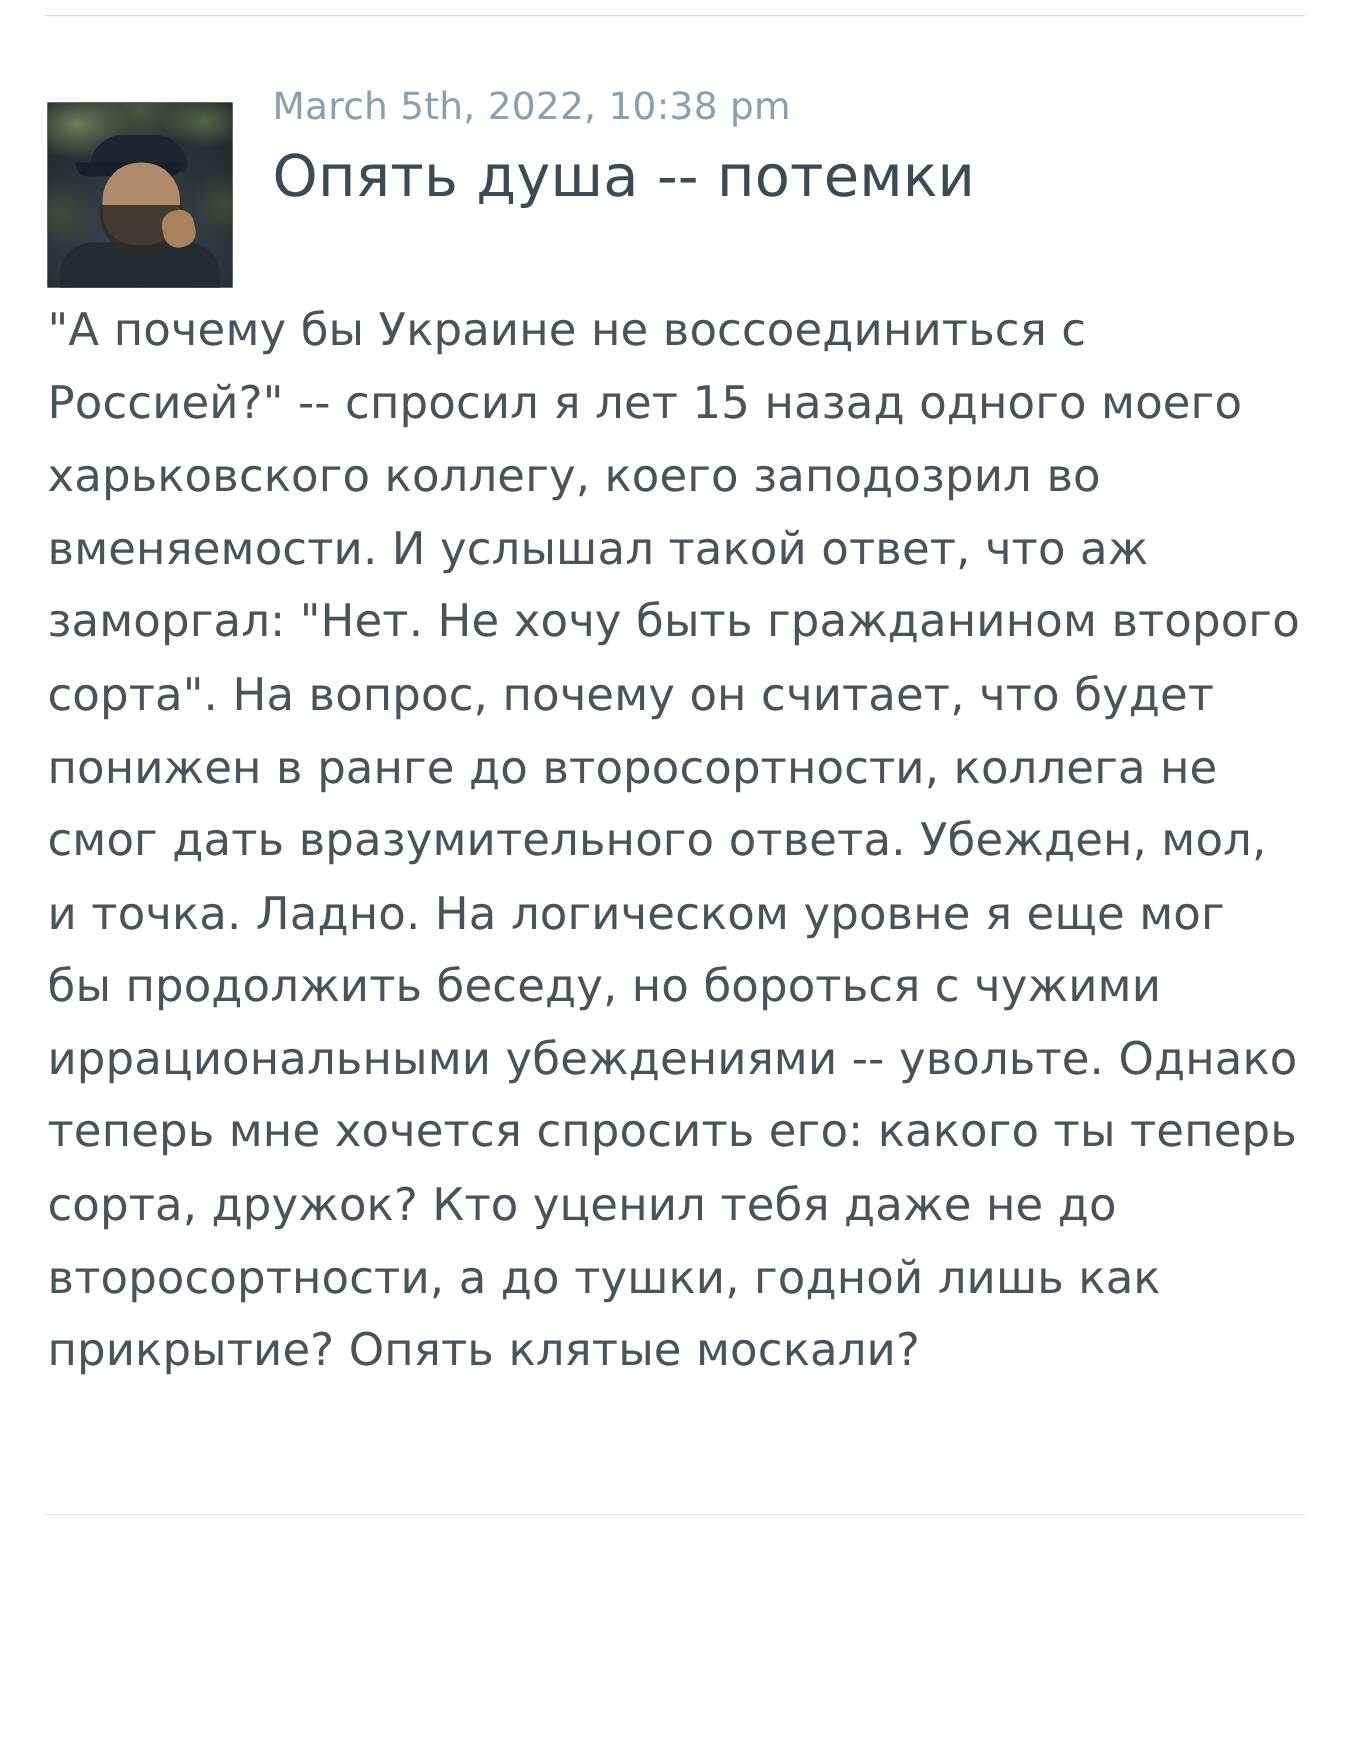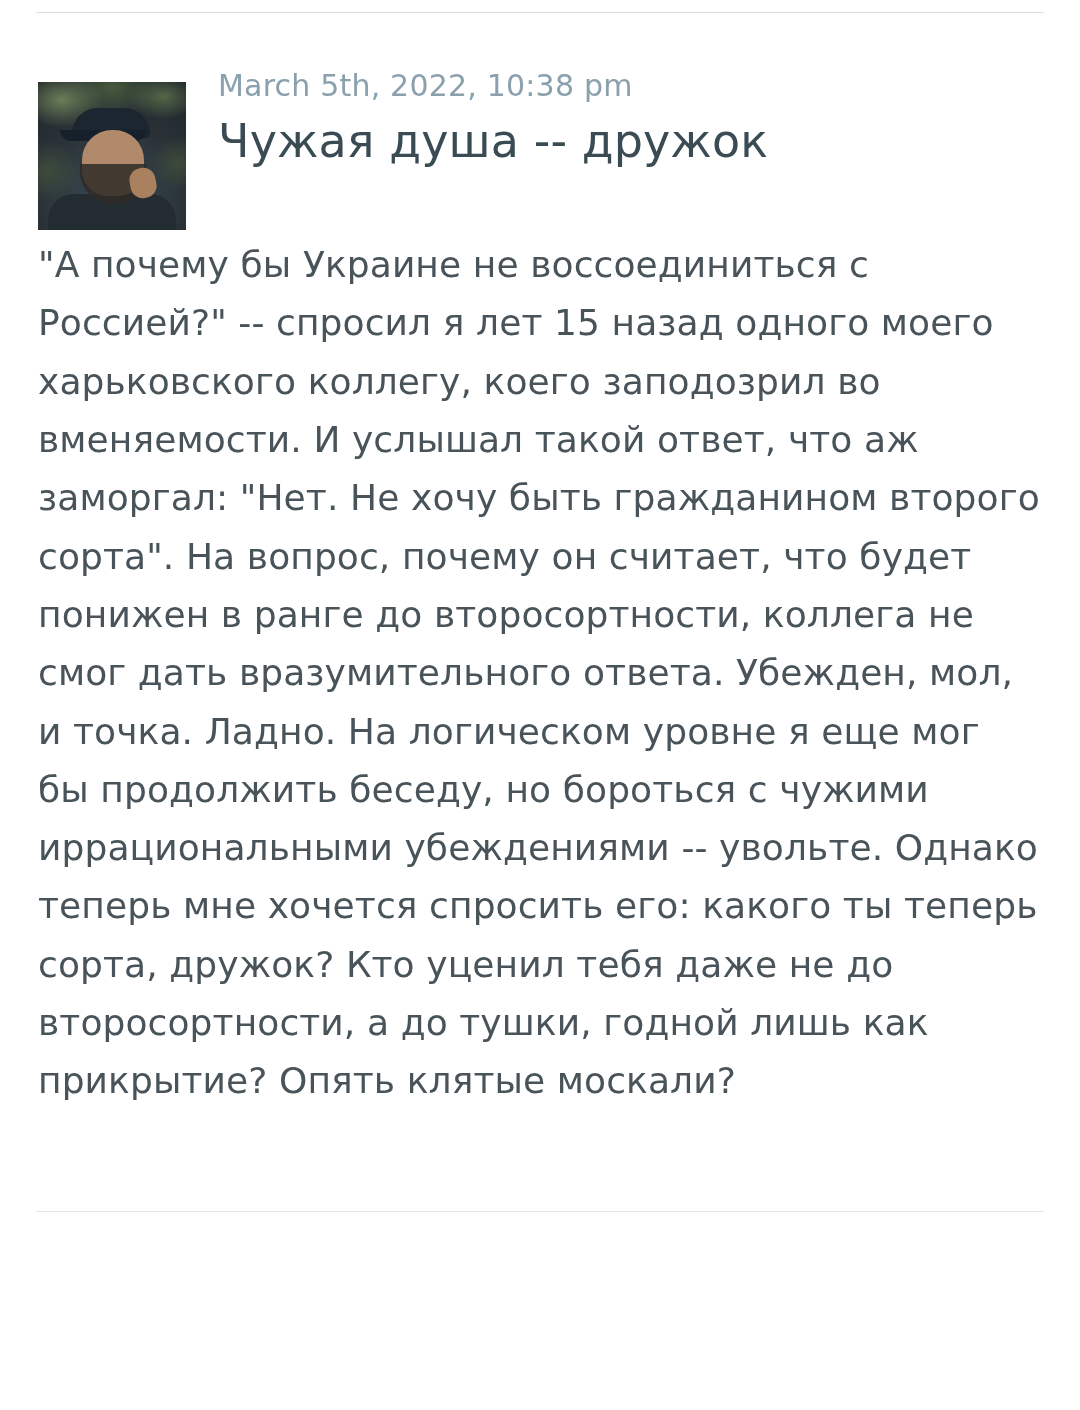--- a/index.html
+++ b/index.html
@@ -183,21 +183,21 @@
         <div class="foliage"></div>
         <div class="body"></div>
         <div class="cap"></div>
         <div class="face"></div>
         <div class="beard"></div>
         <div class="hand"></div>
       </div>
 
       <div class="header-text">
         <div class="entry-date">March 5th, 2022, 10:38 pm</div>
-        <h1 class="entry-title">Чужая душа -- дружок</h1>
+        <h1 class="entry-title">Опять душа -- потемки</h1>
       </div>
 
     </div>
 
     <div class="entry-body">"А почему бы Украине не воссоединиться с Россией?" -- спросил я лет 15 назад одного моего харьковского коллегу, коего заподозрил во вменяемости. И услышал такой ответ, что аж заморгал: "Нет. Не хочу быть гражданином второго сорта". На вопрос, почему он считает, что будет понижен в ранге до второсортности, коллега не смог дать вразумительного ответа. Убежден, мол, и точка. Ладно. На логическом уровне я еще мог бы продолжить беседу, но бороться с чужими иррациональными убеждениями -- увольте. Однако теперь мне хочется спросить его: какого ты теперь сорта, дружок? Кто уценил тебя даже не до второсортности, а до тушки, годной лишь как прикрытие? Опять клятые москали?</div>
 
   </div>
 
   <div class="bottom-divider"></div>
 

